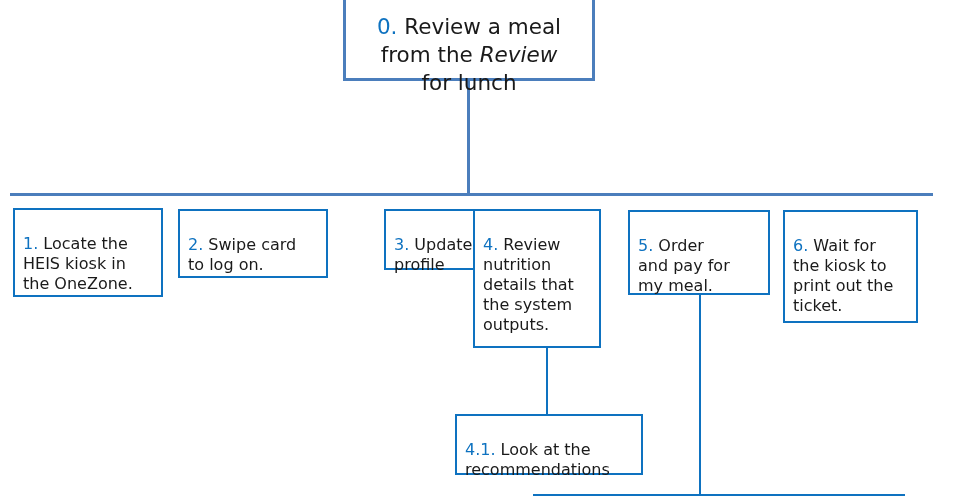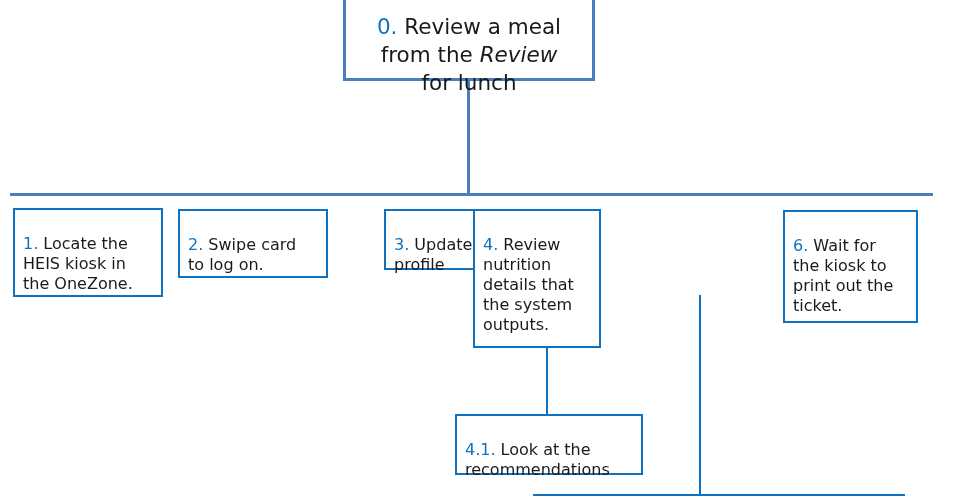--- a/index.html
+++ b/index.html
@@ -97,20 +97,25 @@
   </div>
 
   <div class="box task-box" id="task-4">
     <span class="num">4.</span><span> Review
 nutrition
 details that
 the system
 outputs.</span>
   </div>
 
+  <div class="box task-box" id="task-5">
+    <span class="num">5.</span><span> Order
+and pay for
+my meal.</span>
+  </div>
 
   <div class="box task-box" id="task-6">
     <span class="num">6.</span><span> Wait for
 the kiosk to
 print out the
 ticket.</span>
   </div>
 
   <div class="box task-box" id="subtask-41">
     <span class="num">4.1.</span><span> Look at the

